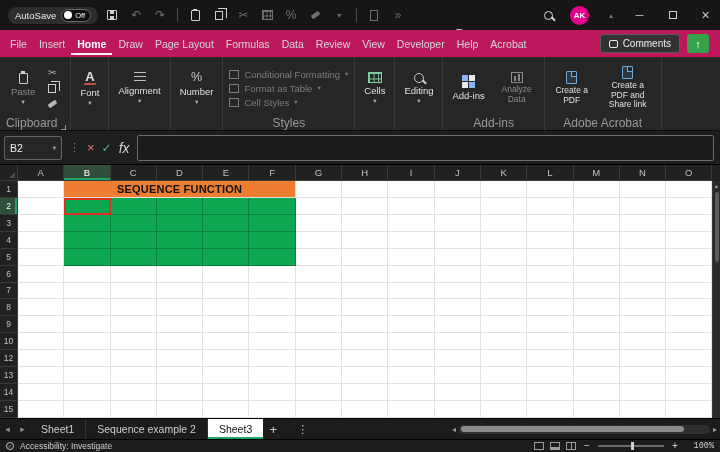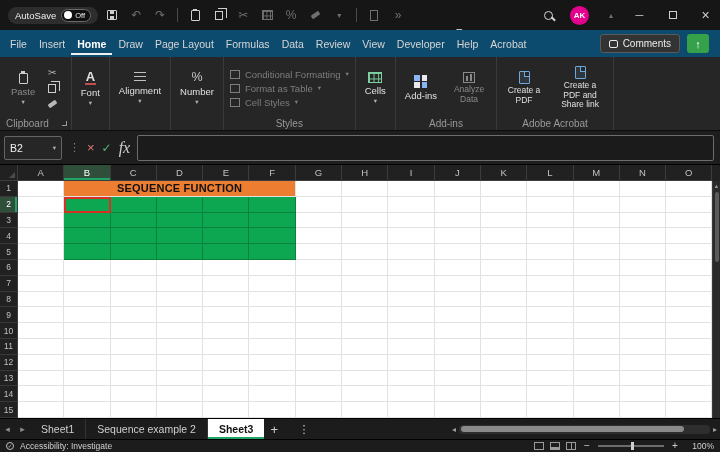--- a/index.html
+++ b/index.html
@@ -35,32 +35,32 @@
   .mag{ width:9px; height:9px; border:1.5px solid #d6d6d6; border-radius:50%; position:relative; display:block; }
   .mag::after{ content:""; position:absolute; width:5px; height:1.5px; background:#d6d6d6; transform:rotate(45deg); right:-4px; bottom:-1px; }
   .doc-title{ display:flex; align-items:center; gap:5px; color:#e8e8e8; font-size:10.5px; padding:3px 8px; border-radius:3px;margin-top:36px; }
   .doc-title .dd{ font-size:7px; color:#b8b8b8; }
   .avatar{ width:19px; height:19px; border-radius:50%; background:var(--c-avatar); color:#fff; font-size:8px; font-weight:bold; display:flex; align-items:center; justify-content:center; margin:0 8px; }
   .winbtn{ width:29px; height:30px; display:flex; align-items:center; justify-content:center; color:#cfcfcf; font-size:11px; }
   .winbtn.close{ font-size:14px; }
   .maxsq{ width:8px; height:8px; border:1px solid #cfcfcf; display:block; }
 
   
-  .menubar{ height:27px; background:#0c4a6e; display:flex; align-items:center; padding:0 4px; flex:none; }
+  .menubar{ height:27px; background:#be185d; display:flex; align-items:center; padding:0 4px; flex:none; }
   .mitem{ padding:6px 6px 5px; color:#d6d6d6; font-size:10.5px; white-space:nowrap; }
   .mitem.active{ color:#fff; font-weight:bold; box-shadow:inset 0 -2px 0 #f0f0f0; }
   .comments{ margin-left:auto; display:flex; align-items:center; gap:5px; background:#333; border:1px solid #5a5a5a; border-radius:3px; padding:3px 8px; font-size:10px; color:#ececec; white-space:nowrap; }
   .cic{ width:9px; height:8px; border:1.2px solid #ececec; border-radius:2px; display:block; }
   .share{ width:22px; height:19px; background:var(--c-share); border-radius:3px; margin:0 7px; display:flex; align-items:center; justify-content:center; color:#fff; font-size:11px; }
 
   
   .ribbon{ height:74px; background:#262626; display:flex; border-bottom:1px solid #0c0c0c; padding:0 2px; flex:none; }
   .rgroup{ display:flex; flex-direction:column; border-right:1px solid #3a3a3a; padding:2px 4px 0; flex:none; }
   .rgroup-body{ flex:1; display:flex; align-items:stretch; gap:4px; }
-  .rgroup-label{ height:13px; font-size:10px; color:#999; display:flex; align-items:center; justify-content:center; gap:13px; }
+  .rgroup-label{ height:13px; font-size:12px; color:#999; display:flex; align-items:flex-end; justify-content:center; gap:4px; }
   .launcher{ width:5px; height:5px; border-right:1.2px solid #999; border-bottom:1.2px solid #999; display:block; }
   .bigbtn{ display:flex; flex-direction:column; align-items:center; justify-content:center; gap:2px; padding:2px 5px; color:#e0e0e0; font-size:9.5px; border-radius:2px; text-align:center; }
   .bigbtn .chev{ font-size:6.5px; color:#b0b0b0; line-height:6px; }
   .bigbtn.disabled{ color:#8a8a8a; }
   .smallcol{ display:flex; flex-direction:column; justify-content:center; gap:4px; }
   .smicon{ width:16px; height:12px; display:flex; align-items:center; justify-content:center; font-size:10px; color:#b8b8b8; }
   .fonticon{ font-size:13px; color:#e0e0e0; border-bottom:2px solid #c0504d; line-height:13px; padding:0 1px; font-weight:bold; }
   .alignicon{ width:12px; height:11px; background-image:repeating-linear-gradient(to bottom,#c0c0c0 0 1.5px,transparent 1.5px 4px); display:block; }
   .pcticon{ font-size:12.5px; color:#c8c8c8; line-height:13px; }
   .styrow{ display:flex; align-items:center; gap:5px; color:#7d7d7d; font-size:9.5px; padding:0 2px; }
@@ -79,21 +79,21 @@
   .acrobtn{ width:46px; font-size:8.5px; line-height:1.15; }
   .acrobtn2{ width:58px; font-size:8.5px; line-height:1.15; }
 
   
   .fbar{ height:34px; background:#1e1e1e; display:flex; align-items:center; padding:3px 6px 3px 4px; gap:7px; border-bottom:1px solid #000; flex:none; }
   .namebox{ width:58px; height:24px; background:#262626; border:1px solid #646464; border-radius:2px; display:flex; align-items:center; padding:0 5px; font-size:10.5px; color:#f2f2f2; }
   .namebox .dd{ margin-left:auto; font-size:6.5px; color:#b0b0b0; }
   .fdots{ color:#7e7e7e; font-size:11px; }
   .fx-x{ color:#e07a7a; font-size:13px; }
   .fx-check{ color:#58b87f; font-size:12px; }
-  .fx-fx{ font-style:italic; color:#cfcfcf; font-size:16px; font-family:Liberation Serif, serif; }
+  .fx-fx{ font-style:italic; color:#cfcfcf; font-size:14px; font-family:Liberation Sans, sans-serif; }
   .finput{ flex:1; height:26px; background:#1b1b1b; border:1px solid #6d6d6d; border-radius:2px; color:#fff; font-size:10.5px; padding:0 5px; }
 
   
   .sheet{ flex:1; display:flex; flex-direction:column; position:relative; background:#fff; min-height:0; }
   .colhead-row{ height:16px; display:flex; flex:none; background:#212121; }
   .corner{ width:18px; flex:none; background:#212121; border-right:1px solid #3c3c3c; border-bottom:1px solid #3c3c3c; position:relative; }
   .corner::after{ content:""; position:absolute; right:2px; bottom:2px; border-left:6px solid transparent; border-bottom:6px solid #4a4a4a; }
   .colhead{ width:var(--colw); flex:none; text-align:center; color:#c2c2c2; font-size:9.5px; line-height:16px; border-right:1px solid #3c3c3c; border-bottom:1px solid #3c3c3c; }
   .colhead.sel{ background:#2f4f3a; color:#fff; box-shadow:inset 0 -2px 0 var(--c-accent); }
   .rows{ flex:1; display:flex; flex-direction:column; min-height:0; }
@@ -105,38 +105,38 @@
   .cell.banner{ background:var(--c-banner); color:#111; font-weight:bold; font-size:11px; display:flex; align-items:center; justify-content:center; letter-spacing:.2px; }
   .cell.selcell{ outline:2px solid var(--c-sel); outline-offset:-2px; position:relative; z-index:2; }
   .vscroll{ position:absolute; top:16px; right:0; bottom:0; width:8px; background:#2a2a2a; border-left:1px solid #3a3a3a; display:flex; flex-direction:column; align-items:center; z-index:3; }
   .varrow{ color:#9a9a9a; font-size:6.5px; line-height:9px; }
   .vthumb{ width:4px; height:70px; background:#5a5a5a; border-radius:2px; margin-top:2px; }
 
   
   .tabbar{ height:21px; background:#1c1c1c; display:flex; align-items:stretch; flex:none; border-top:1px solid #000; }
   .tnav{ width:15px; display:flex; align-items:center; justify-content:center; color:#8f8f8f; font-size:9px; }
   .tab{ padding:0 11px; display:flex; align-items:center; color:#cfcfcf; font-size:10.5px; border-right:1px solid #333; white-space:nowrap; }
-  .tab.active{ background:#fff; color:#111; font-weight:bold; border-right:none; box-shadow:inset 0 -2px 0 var(--c-accent); }
+  .tab.active{ background:#fff; color:#111; font-weight:normal; border-right:none; box-shadow:inset 0 -2px 0 var(--c-accent); }
   .addtab{ width:20px; display:flex; align-items:center; justify-content:center; color:#cfcfcf; font-size:13px; }
   .tdots{ display:flex; align-items:center; color:#cfcfcf; font-size:11px; margin-left:14px; }
   .hscroll{ margin-left:auto; display:flex; align-items:center; gap:3px; width:268px; padding-right:3px; }
   .harrow{ color:#9a9a9a; font-size:8px; }
   .htrack{ flex:1; height:9px; background:#2e2e2e; border-radius:4px; position:relative; }
   .hthumb{ position:absolute; left:2px; right:26px; top:1.5px; height:6px; background:#8a8a8a; border-radius:3px; }
 
   
   .statusbar{ height:13px; background:#1c1c1c; border-top:1px solid #000; display:flex; align-items:center; padding:0 6px; gap:6px; font-size:8.5px; color:#cfcfcf; flex:none; }
   .accic{ width:8px; height:8px; border:1px solid #bfbfbf; border-radius:50%; display:flex; align-items:center; justify-content:center; font-size:5.5px; color:#bfbfbf; flex:none; }
   .vic{ width:10px; height:8px; border:1px solid #9a9a9a; display:block; }
   .vic.b{ border-bottom-width:3px; }
   .vic.c{ background-image:linear-gradient(to right,transparent 4px,#9a9a9a 4px,#9a9a9a 5px,transparent 5px); }
   .zbtn{ width:10px; text-align:center; color:#cfcfcf; font-size:10px; line-height:10px; }
   .ztrack{ width:66px; height:2px; background:#6a6a6a; position:relative; }
   .zknob{ position:absolute; left:50%; top:-3px; width:3px; height:8px; background:#d0d0d0; }
-  .zoomval{ width:28px; text-align:right; }
+  .zoomval{ width:28px; text-align:right;font-family:Liberation Mono, monospace; }
 </style>
 </head>
 <body>
 
 <div class="app">
 
   <div class="titlebar">
     <div class="autosave">
       <span>AutoSave</span>
       <span class="toggle">
@@ -300,20 +300,32 @@
           <i class="cellsicon"></i>
           <span>Cells</span>
           <span class="chev">▾</span>
         </div>
       </div>
       <div class="rgroup-label">
           <span></span>
         </div>
     </div>
 
+    <div class="rgroup">
+      <div class="rgroup-body">
+        <div class="bigbtn">
+          <i class="magbig"></i>
+          <span>Editing</span>
+          <span class="chev">▾</span>
+        </div>
+      </div>
+      <div class="rgroup-label">
+          <span></span>
+        </div>
+    </div>
 
     <div class="rgroup">
       <div class="rgroup-body">
         <div class="bigbtn">
           <span class="addinsicon">
               <i></i>
               <i></i>
               <i></i>
               <i></i>
             </span>
@@ -550,38 +562,20 @@
           <div class="cell"></div>
           <div class="cell"></div>
           <div class="cell"></div>
           <div class="cell"></div>
           <div class="cell"></div>
           <div class="cell"></div>
           <div class="cell"></div>
           <div class="cell"></div>
         </div>
         <div class="grow">
-          <div class="rowhead">11</div>
-          <div class="cell"></div>
-          <div class="cell"></div>
-          <div class="cell"></div>
-          <div class="cell"></div>
-          <div class="cell"></div>
-          <div class="cell"></div>
-          <div class="cell"></div>
-          <div class="cell"></div>
-          <div class="cell"></div>
-          <div class="cell"></div>
-          <div class="cell"></div>
-          <div class="cell"></div>
-          <div class="cell"></div>
-          <div class="cell"></div>
-          <div class="cell"></div>
-        </div>
-        <div class="grow">
           <div class="rowhead">12</div>
           <div class="cell"></div>
           <div class="cell"></div>
           <div class="cell"></div>
           <div class="cell"></div>
           <div class="cell"></div>
           <div class="cell"></div>
           <div class="cell"></div>
           <div class="cell"></div>
           <div class="cell"></div>

